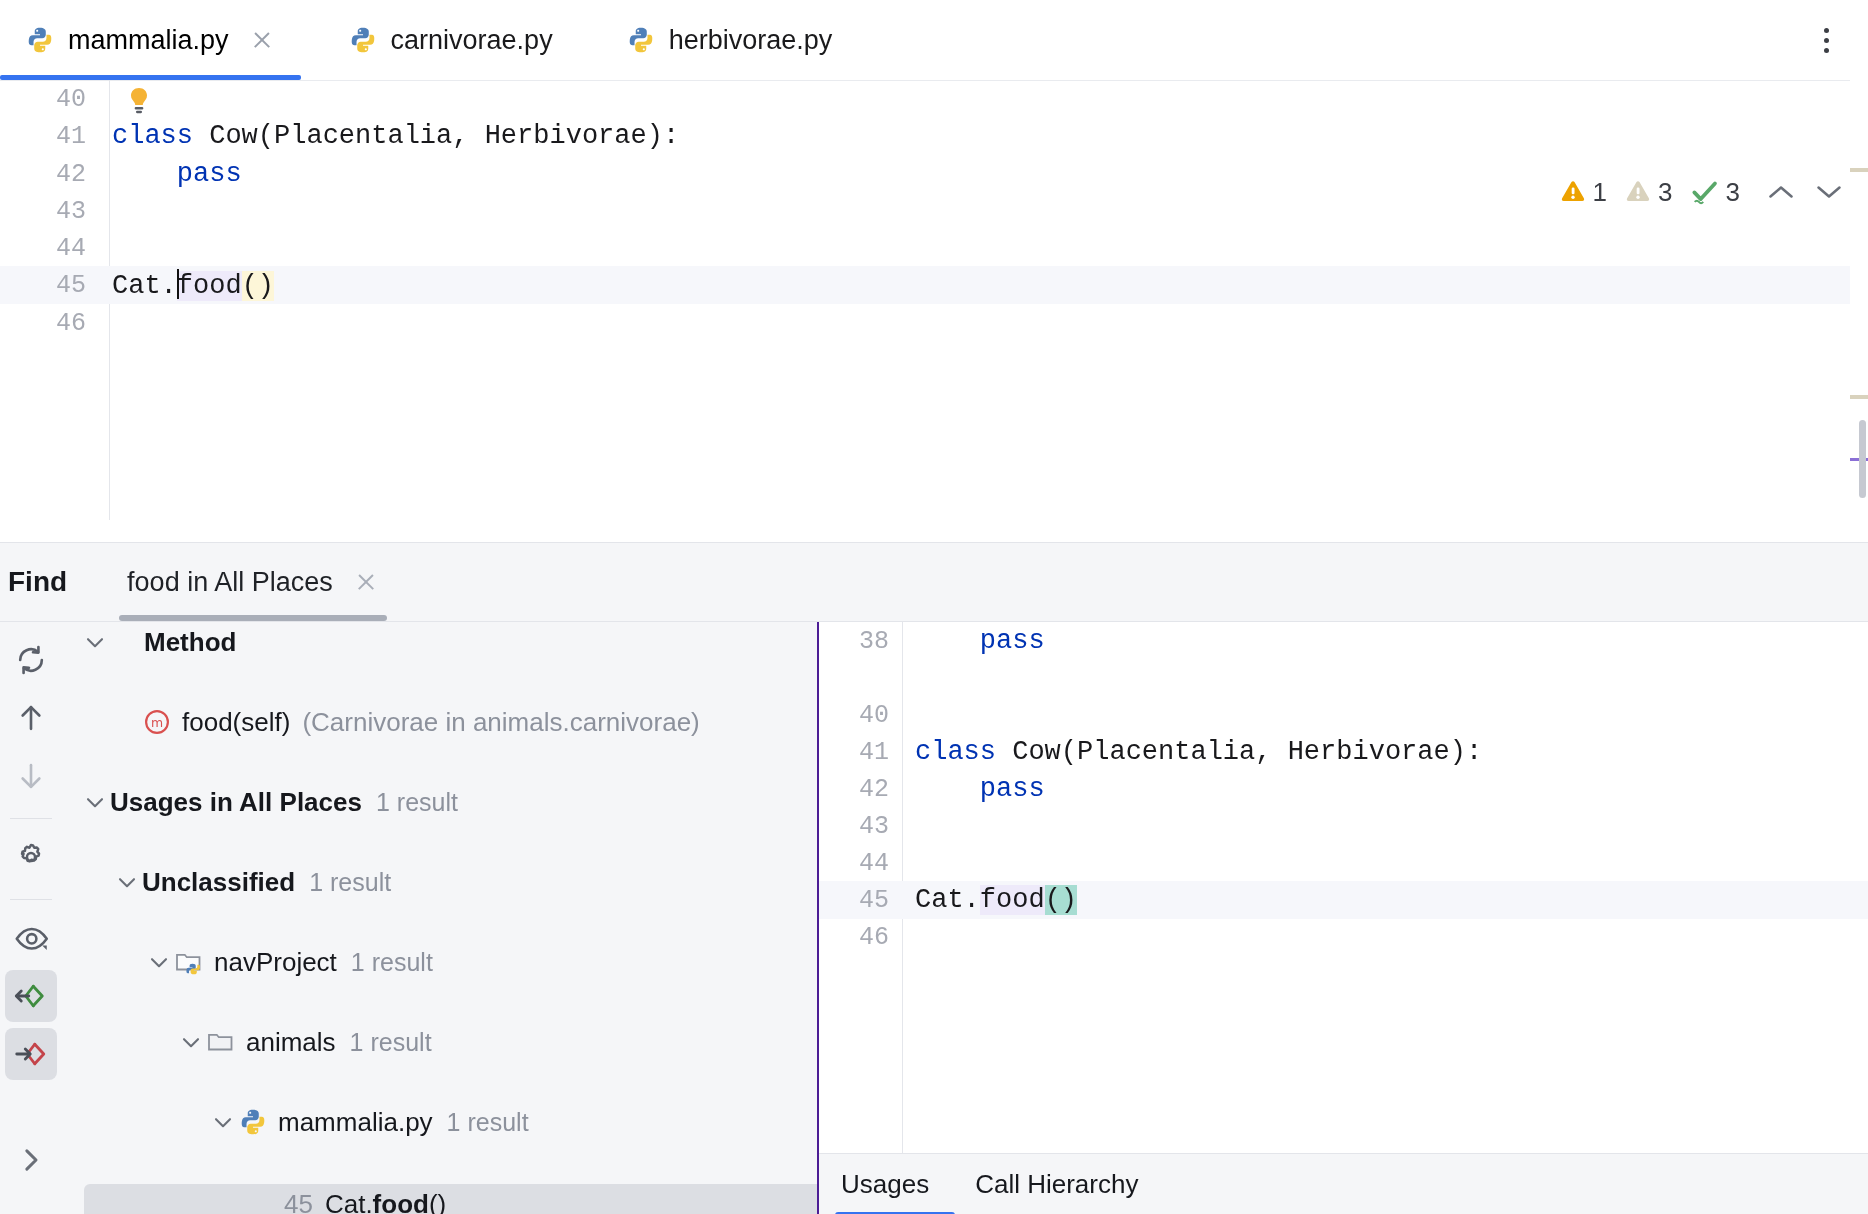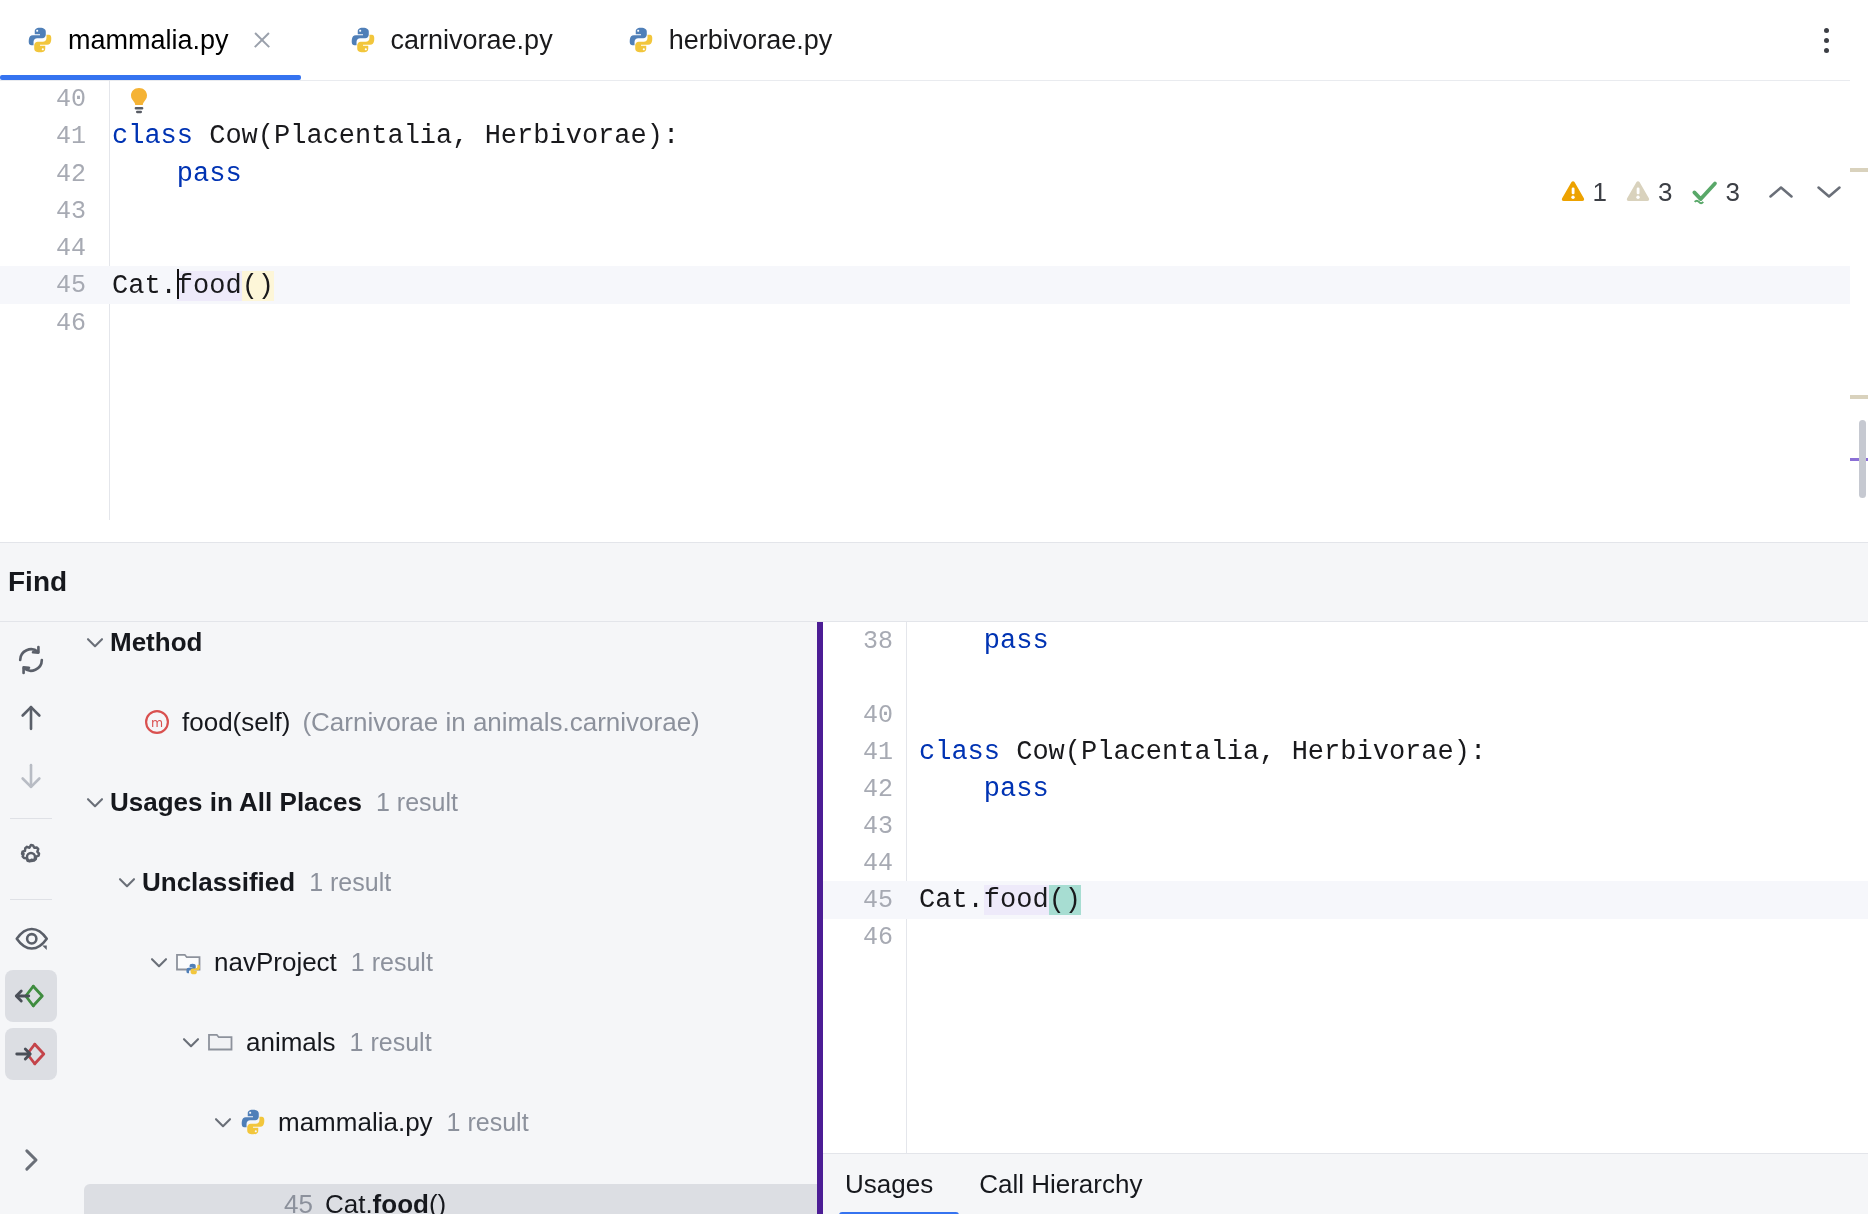--- a/index.html
+++ b/index.html
@@ -166,21 +166,21 @@
   .tcount { color:#8c919c; margin-left:14px; font-size:25px; }
   .tgray { color:#8c919c; margin-left:12px; }
   .ticon { width:30px; height:30px; flex:0 0 30px; margin-right:10px; display:flex; align-items:center; justify-content:center; }
   .lineno { color:#8c919c; font-family:"Liberation Sans", sans-serif; margin-right:12px;}
   .mono-res { font-size:26px; }
   .bold { font-weight:bold; }
 
   
   .preview {
     position:absolute; top:79px; left:817px; right:0; bottom:0;
-    background:#ffffff; border-left:6px solid #4c1d95;
+    background:#ffffff; border-left:2px solid #4c1d95;
   }
   .pv-gutter-sep { position:absolute; top:0; left:83px; width:1px; bottom:61px; background:#e4e6eb; }
   .pline { position:absolute; left:0; right:0; height:38px; display:flex; align-items:center; }
   .pline.current { background:#f6f7fb; }
   .pline .plnum {
     width:70px; text-align:right; font-family:"Liberation Mono", monospace;
     font-size:25px; color:#a7aab3;
   }
   .pline .ptext {
     margin-left:26px; font-family:"Liberation Mono", monospace; font-size:27px;
@@ -334,20 +334,25 @@
       <div class="marker" style="top:315px; background:#d9d2bd;"></div>
       <div class="marker" style="top:378px; height:3px; background:#8b6fd6;"></div>
       <div class="scroll-thumb" style="top:340px; height:78px;"></div>
     </div>
   </div>
 
   <div class="findwin">
 
     <div class="find-header">
       <span class="find-title">Find</span>
+      <span class="find-tab">
+        <span class="find-tab-label">food in All Places</span>
+        <span class="find-tab-close"></span>
+        <span class="find-tab-underline"></span>
+      </span>
     </div>
     <div class="find-sep"></div>
 
     <div class="rail">
 
       <div class="rail-btn">
         <svg width="34" height="34" viewBox="0 0 22 22">
           <path d="M4 11a7 7 0 0 1 11.6-5.2" stroke="#5a5f69" stroke-width="1.7" fill="none" stroke-linecap="round"></path>
           <path d="M18 11a7 7 0 0 1-11.6 5.2" stroke="#5a5f69" stroke-width="1.7" fill="none" stroke-linecap="round"></path>
           <path d="M15.8 2.6 L15.8 6.2 L12.3 6.0" stroke="#5a5f69" stroke-width="1.7" fill="none" stroke-linecap="round" stroke-linejoin="round"></path>
@@ -410,21 +415,21 @@
 
       <div class="rail-btn" style="margin-bottom:28px;">
         <svg width="30" height="30" viewBox="0 0 18 18">
             <path d="M6.5 3.5 L12 9 L6.5 14.5" stroke="#6a6f78" stroke-width="1.8" fill="none" stroke-linecap="round" stroke-linejoin="round"></path>
           </svg>
       </div>
     </div>
 
     <div class="tree">
 
-      <div class="trow" style="top:0; padding-left:18px;">
+      <div class="trow" style="top:0; padding-left:18px;gap:34px;">
         <span class="tw">
           <svg width="20" height="14" viewBox="0 0 14 10">
               <path d="M2 3 L7 8 L12 3" stroke="#6a6f78" stroke-width="1.5" fill="none" stroke-linecap="round" stroke-linejoin="round"></path>
             </svg>
         </span>
         <span class="tlabel-bold">Method</span>
       </div>
 
       <div class="trow" style="top:40px; padding-left:80px;">
         <span class="ticon">

